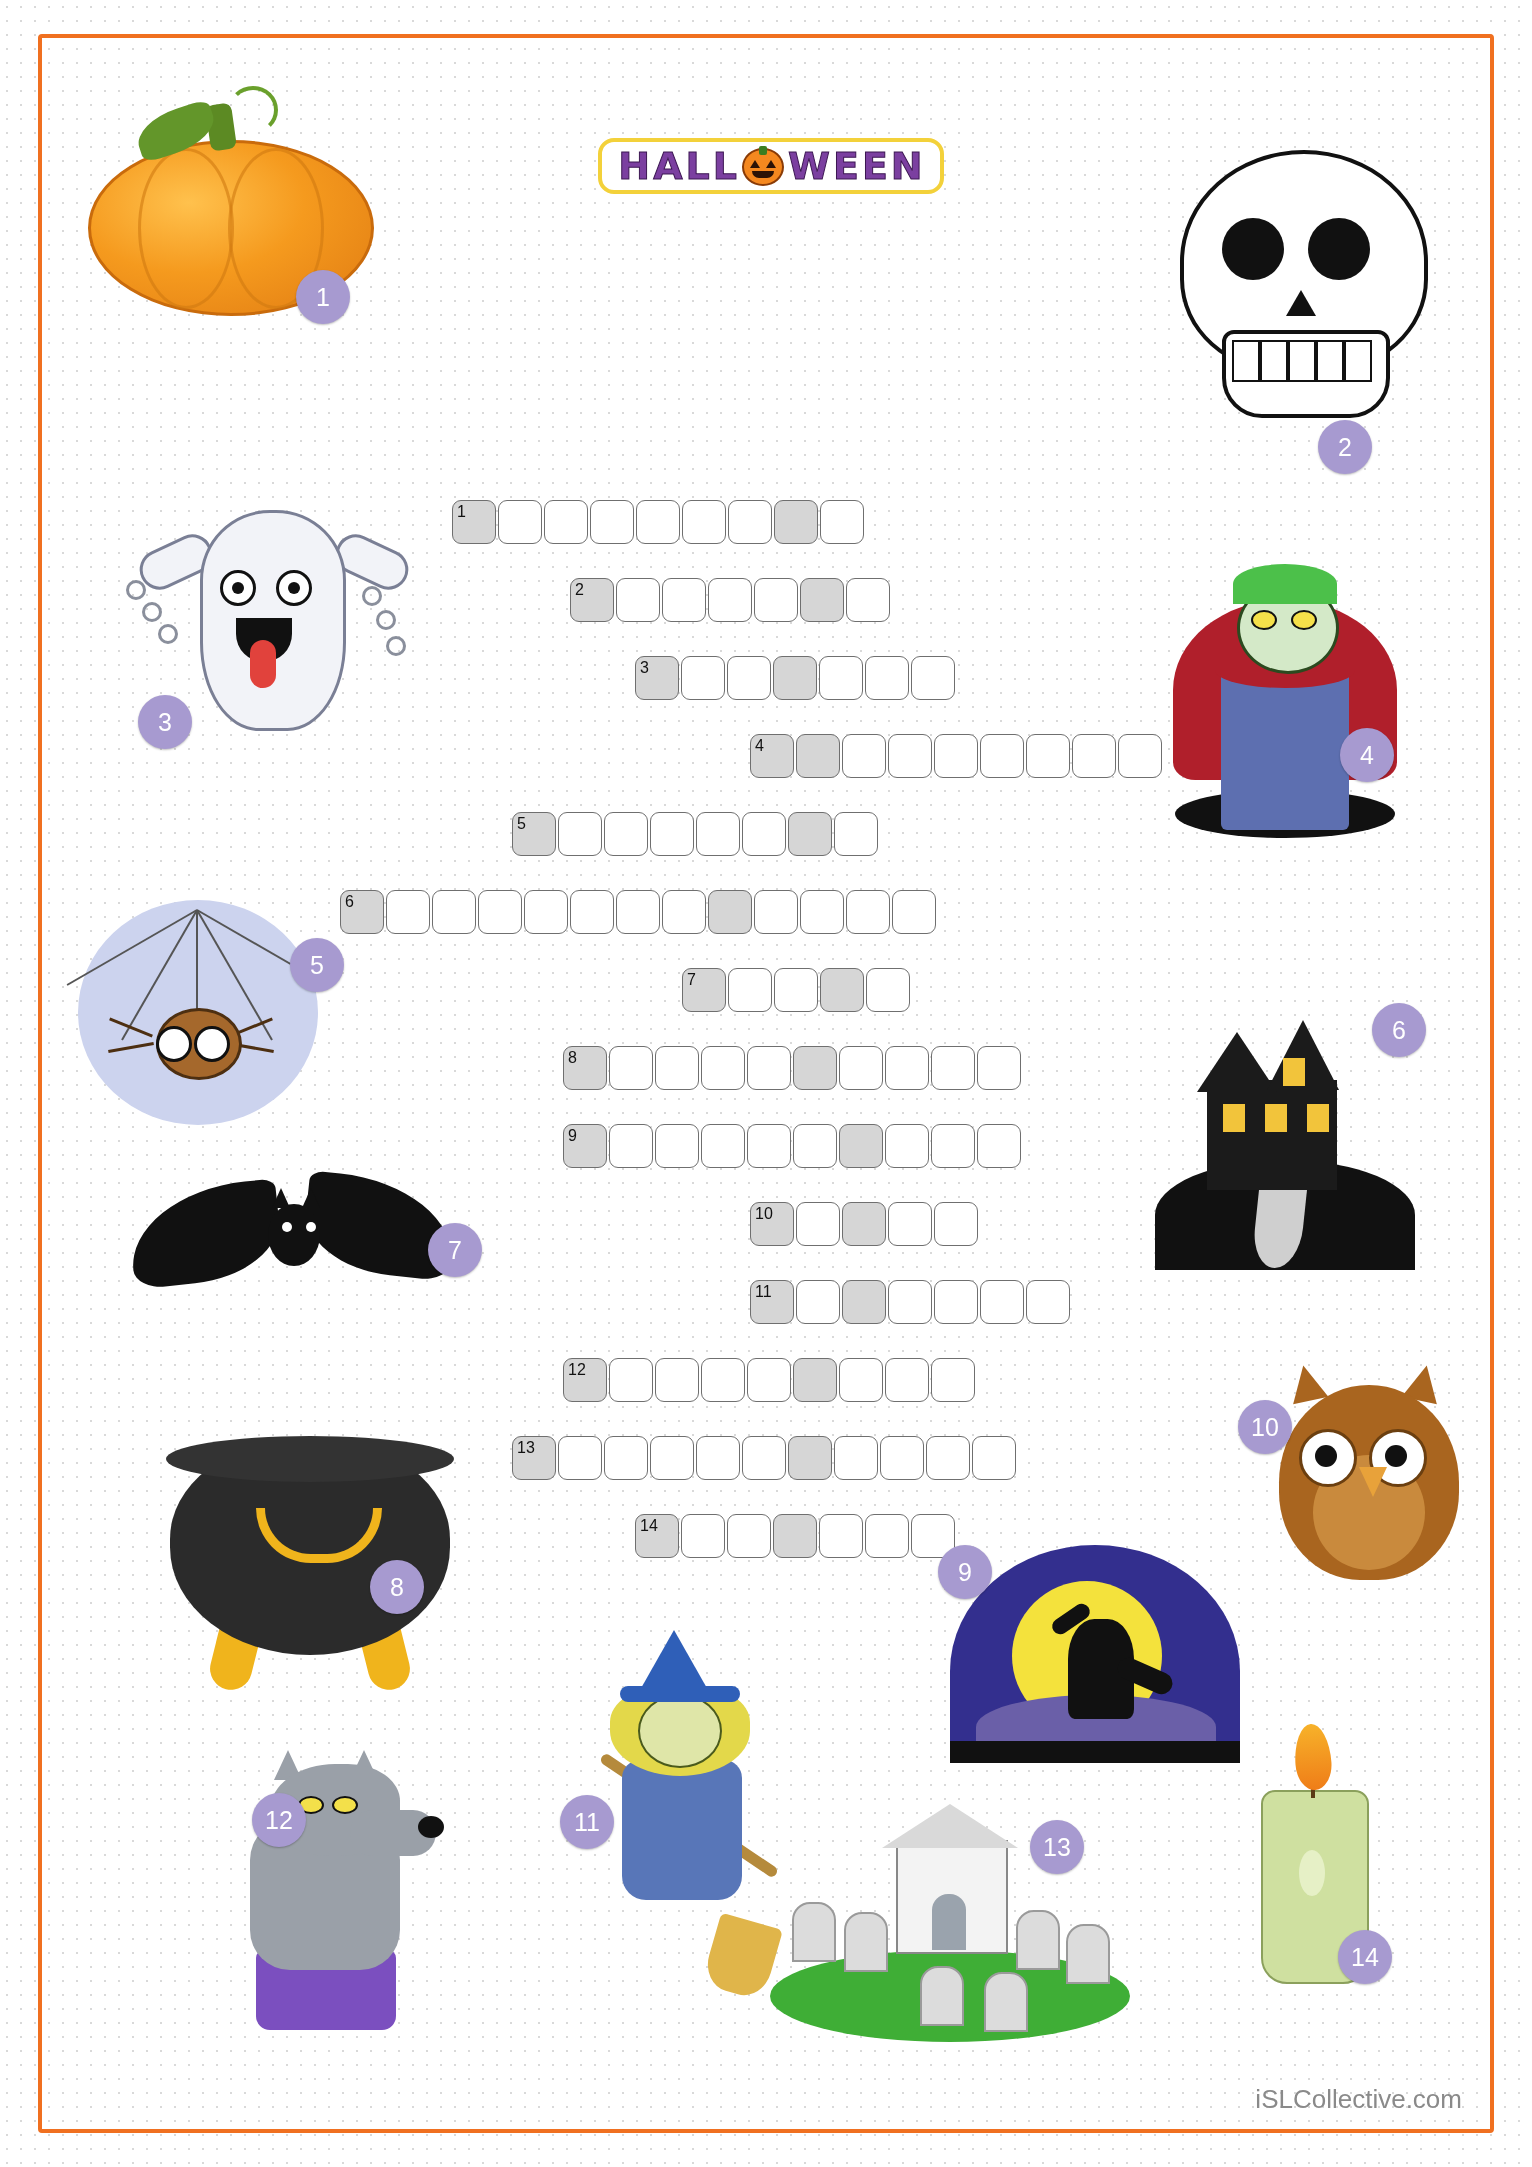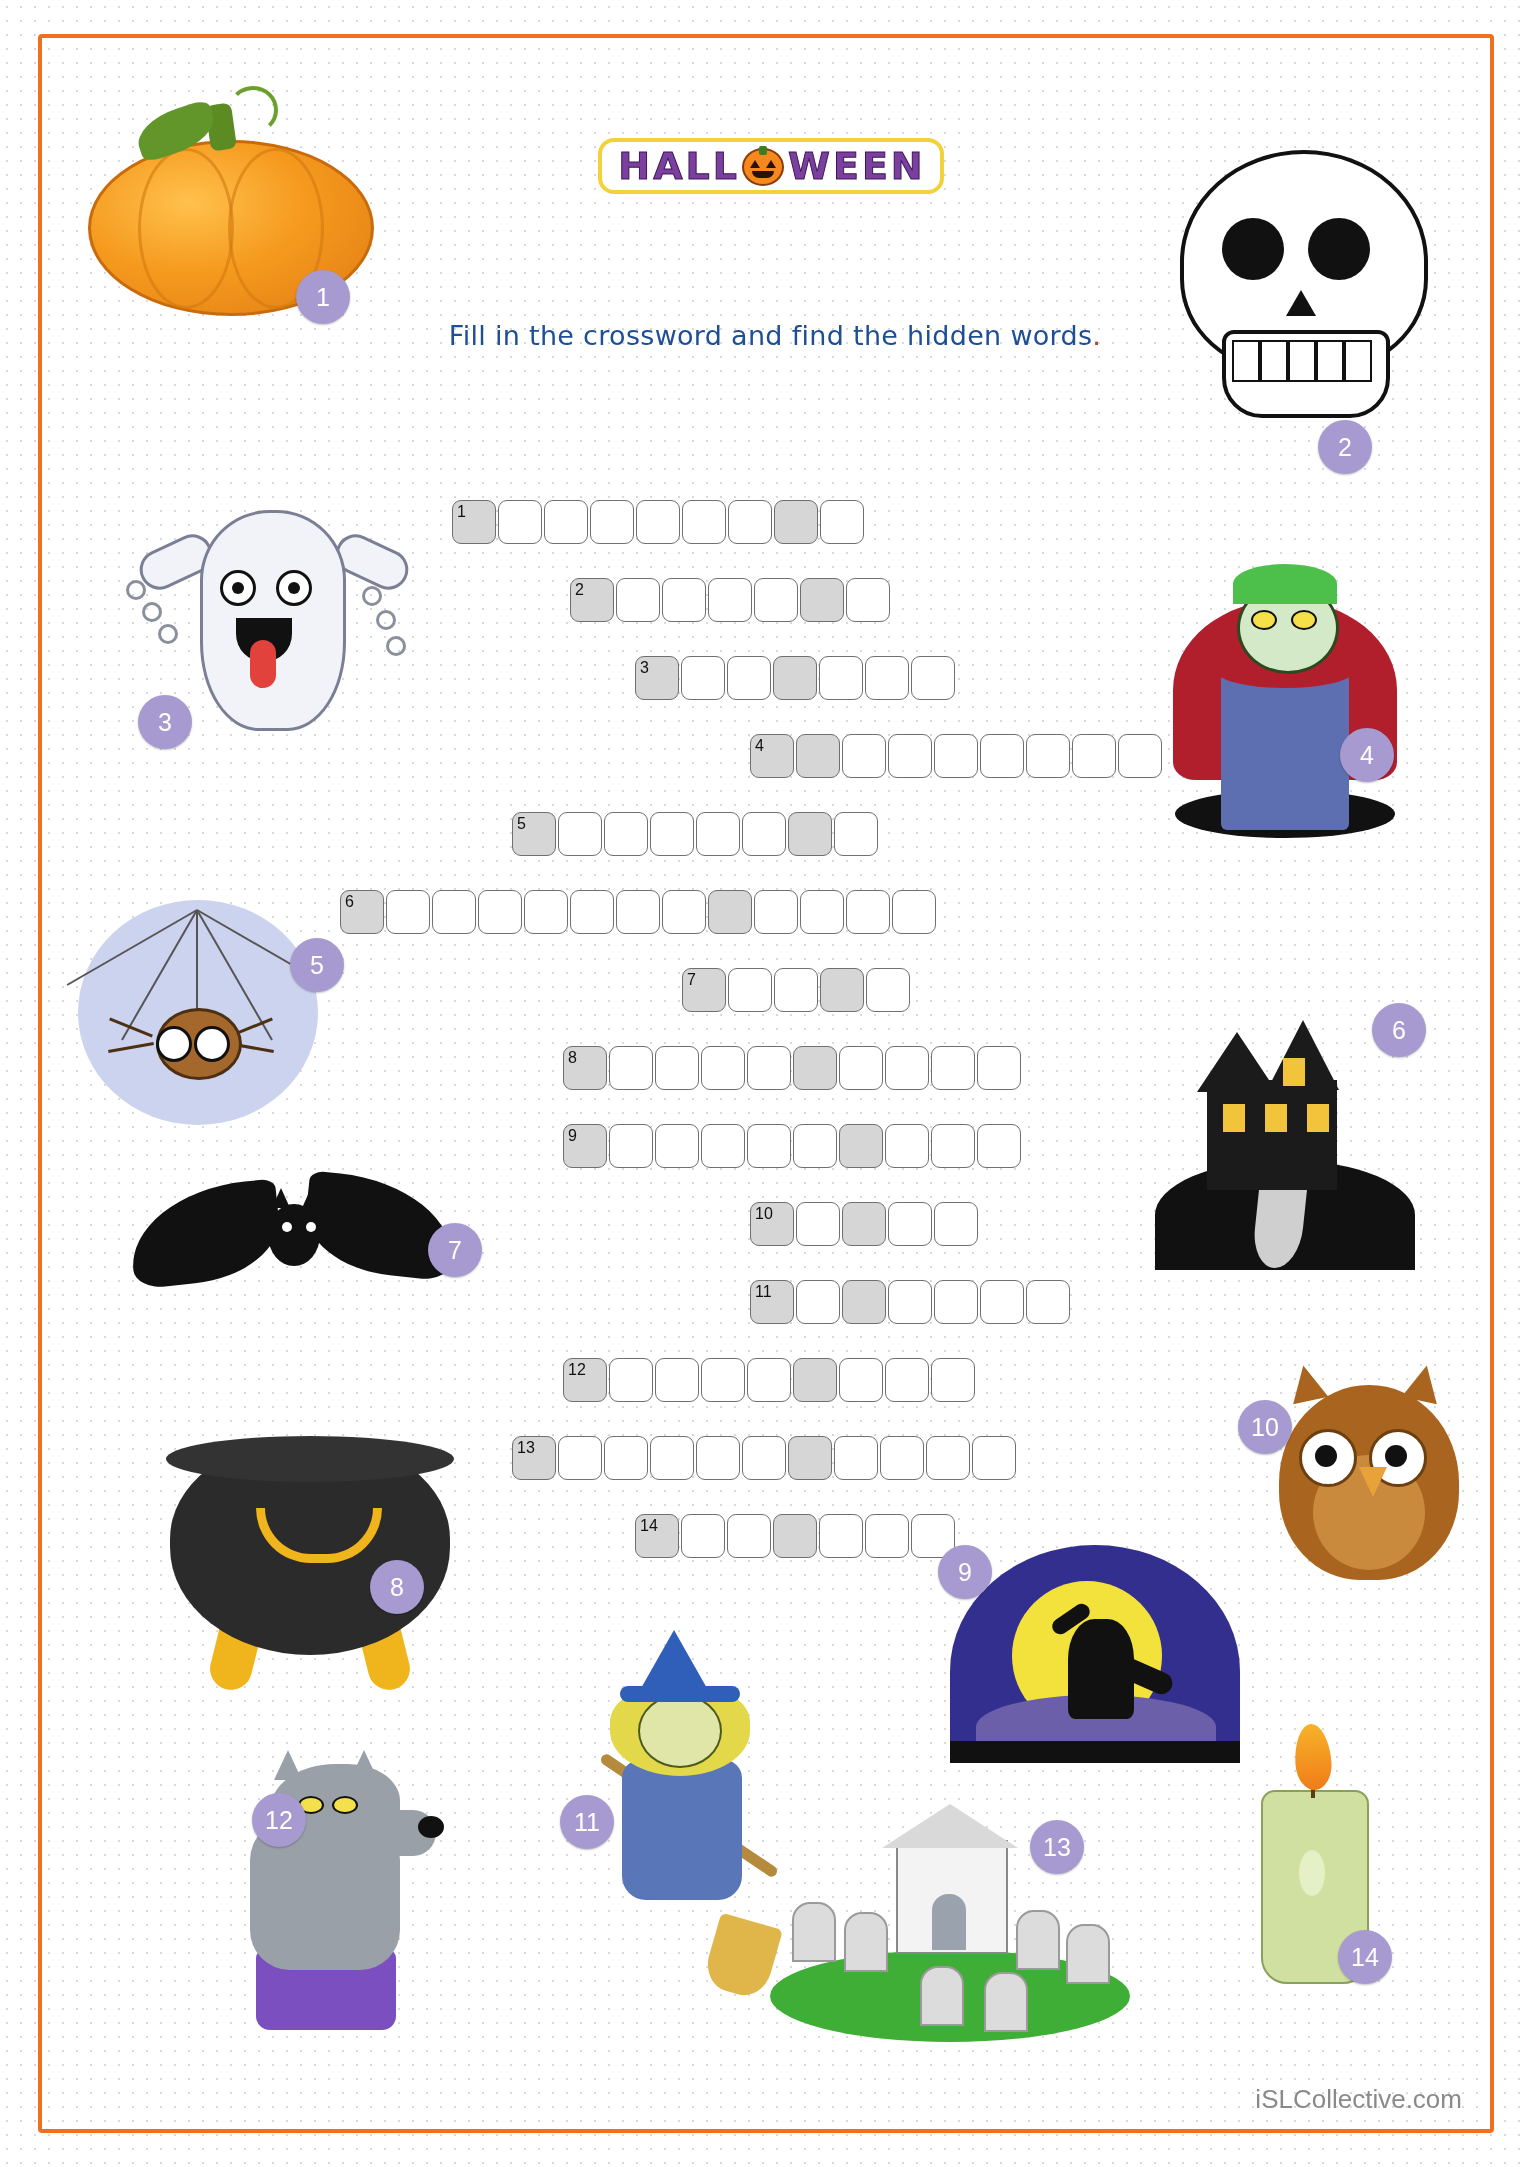--- a/index.html
+++ b/index.html
@@ -281,23 +281,20 @@
           <div class="eye r"></div>
           <div class="mouth"></div>
         </div>
         <span class="ltr">W</span>
         <span class="ltr">E</span>
         <span class="ltr">E</span>
         <span class="ltr">N</span>
       </div>
   </div>
 
-  <div class="instruction">
-    <span>Fill in the crossword and find the hidden words</span><span class="dot">.</span>
-  </div>
 
   <div class="grid" id="crossword">
       <div class="row" style="left: 452px; top: 500px;">
         <div class="cell num">1</div>
         <div class="cell"></div>
         <div class="cell"></div>
         <div class="cell"></div>
         <div class="cell"></div>
         <div class="cell"></div>
         <div class="cell"></div>

